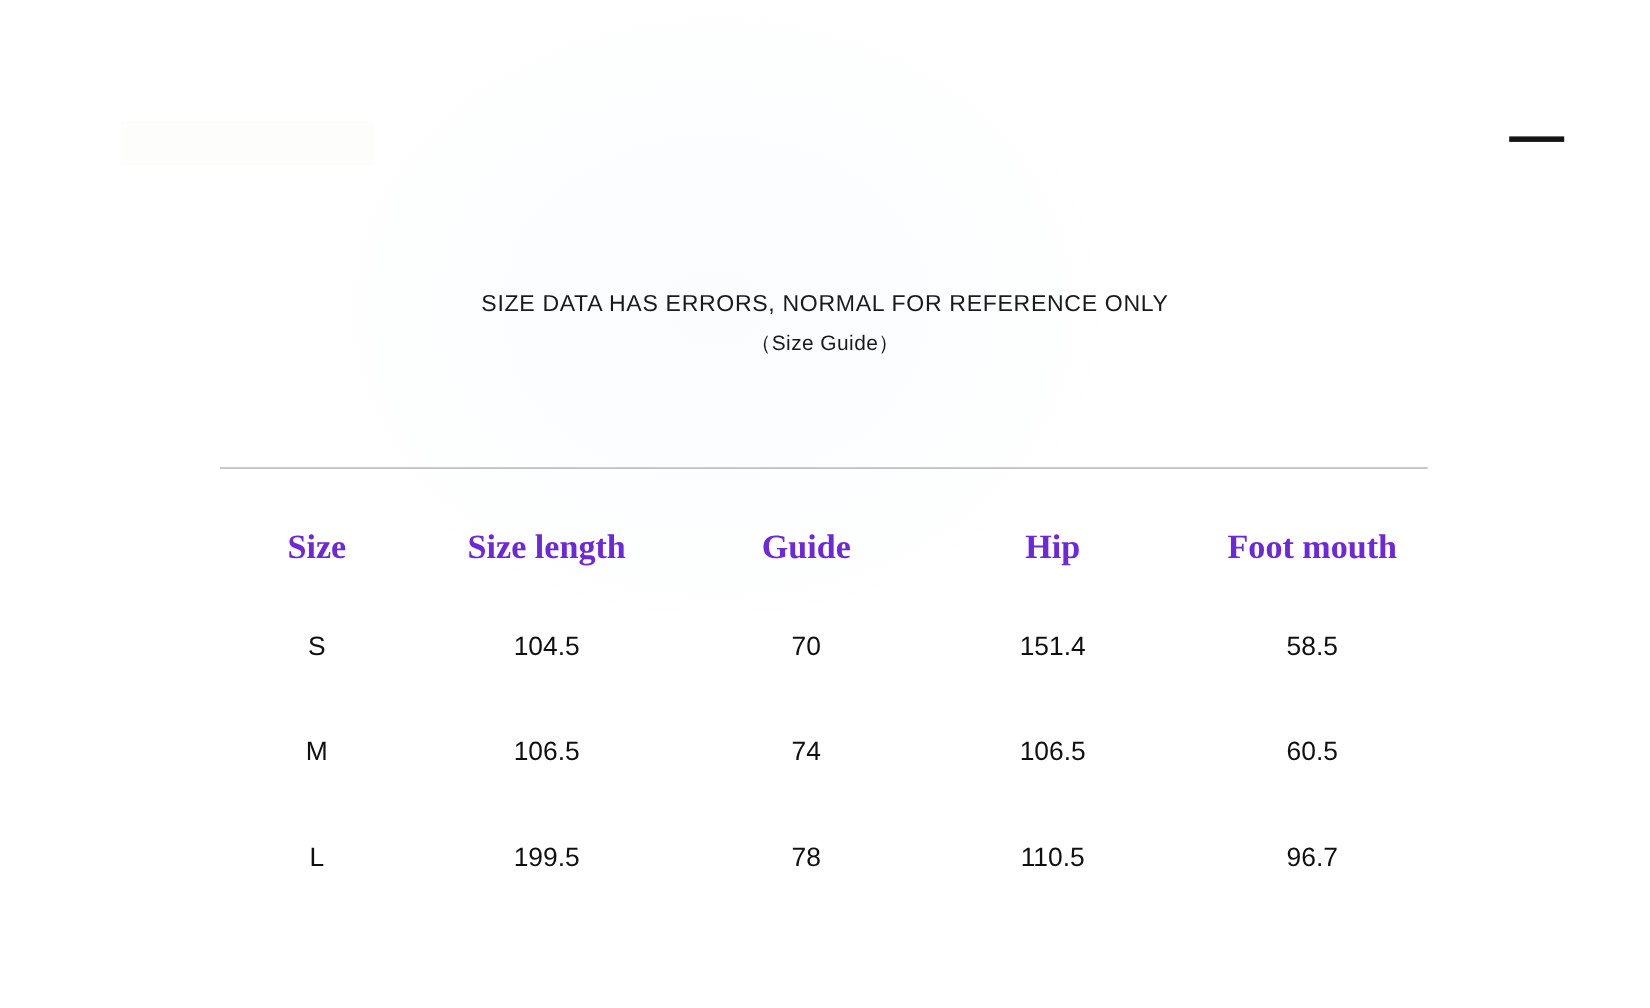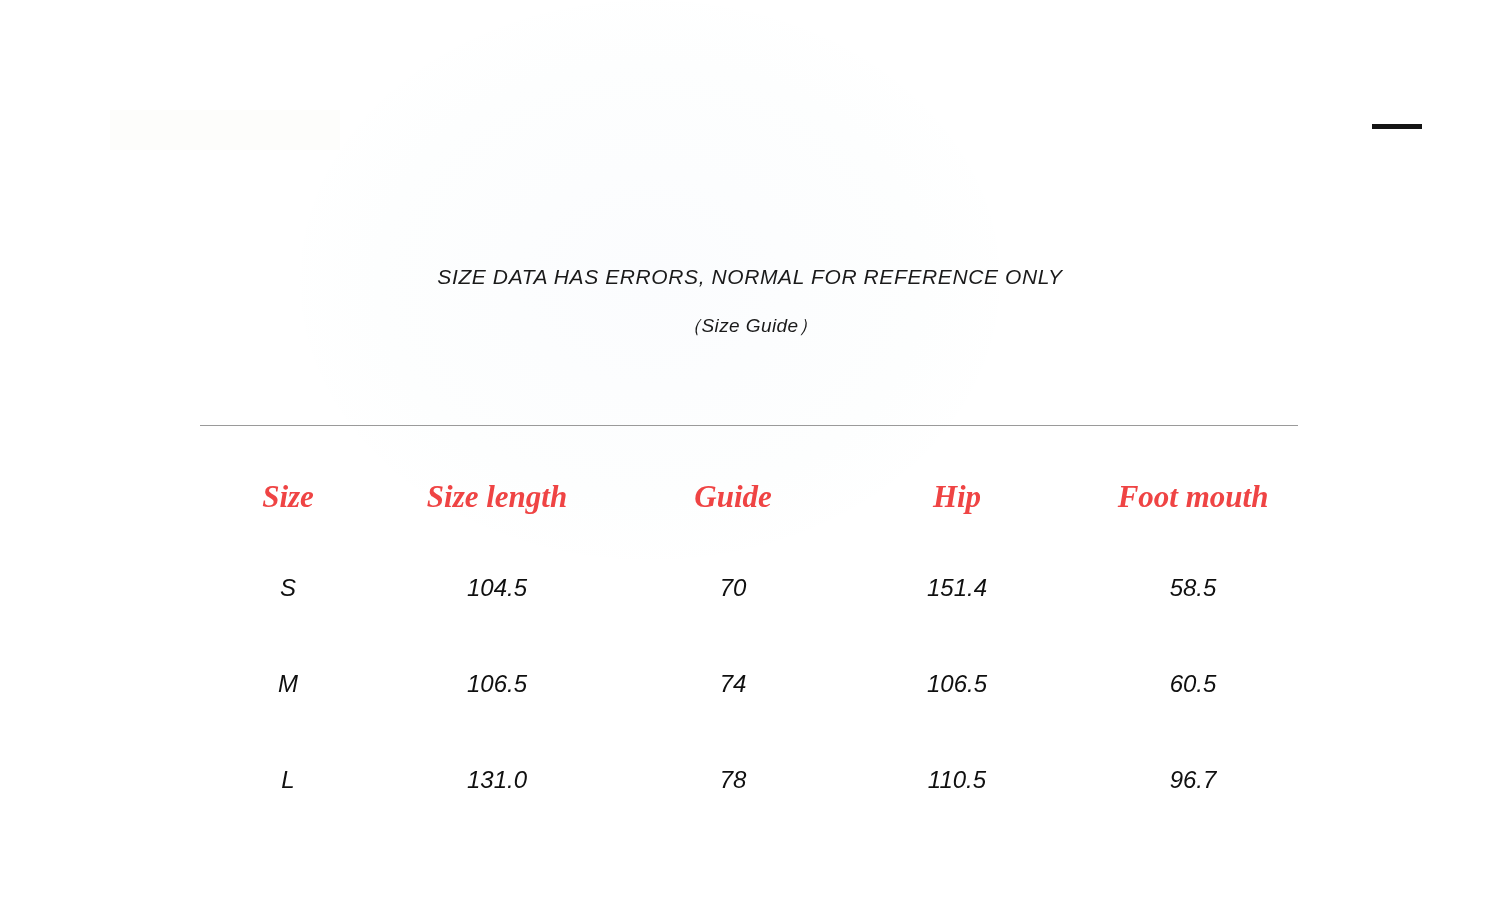--- a/index.html
+++ b/index.html
@@ -45,39 +45,38 @@
     height: 5px;
     background: #141414;
   }
 
   .sheet {
     position: absolute;
     left: 0;
     top: 0;
     width: 1500px;
     height: 718px;
-    font-style: italic;
   }
 
   .heading-block {
     position: absolute;
     left: 0;
     top: 262px;
     width: 1500px;
     text-align: center;
   }
   .heading-main {
     font-family: "Liberation Sans", sans-serif;
     font-size: 21px;
     letter-spacing: 0.6px;
     color: #1a1a1a;
     line-height: 1.4;
   }
   .heading-sub {
-    margin-top: 22px;
+    margin-top: 8px;
     font-family: "Liberation Sans", sans-serif;
     font-size: 19px;
     letter-spacing: 0.4px;
     color: #1a1a1a;
   }
 
   .rule {
     position: absolute;
     left: 200px;
     top: 425px;
@@ -97,21 +96,21 @@
   table.size-table td {
     text-align: center;
     vertical-align: middle;
     border: none;
     padding: 0;
   }
   table.size-table thead th {
     font-family: "Liberation Serif", serif;
     font-weight: 700;
     font-size: 31px;
-    color: #ef4444;
+    color: #6d28d9;
     height: 86px;
     padding-top: 6px;
   }
   table.size-table tbody td {
     font-family: "Liberation Sans", sans-serif;
     font-weight: 400;
     font-size: 24px;
     color: #101010;
     height: 96px;
   }
@@ -168,21 +167,21 @@
       </tr>
       <tr>
         <td>M</td>
         <td>106.5</td>
         <td>74</td>
         <td>106.5</td>
         <td>60.5</td>
       </tr>
       <tr>
         <td>L</td>
-        <td>131.0</td>
+        <td>199.5</td>
         <td>78</td>
         <td>110.5</td>
         <td>96.7</td>
       </tr>
     </tbody>
   </table>
 
 </div>
 
 </body></html>

